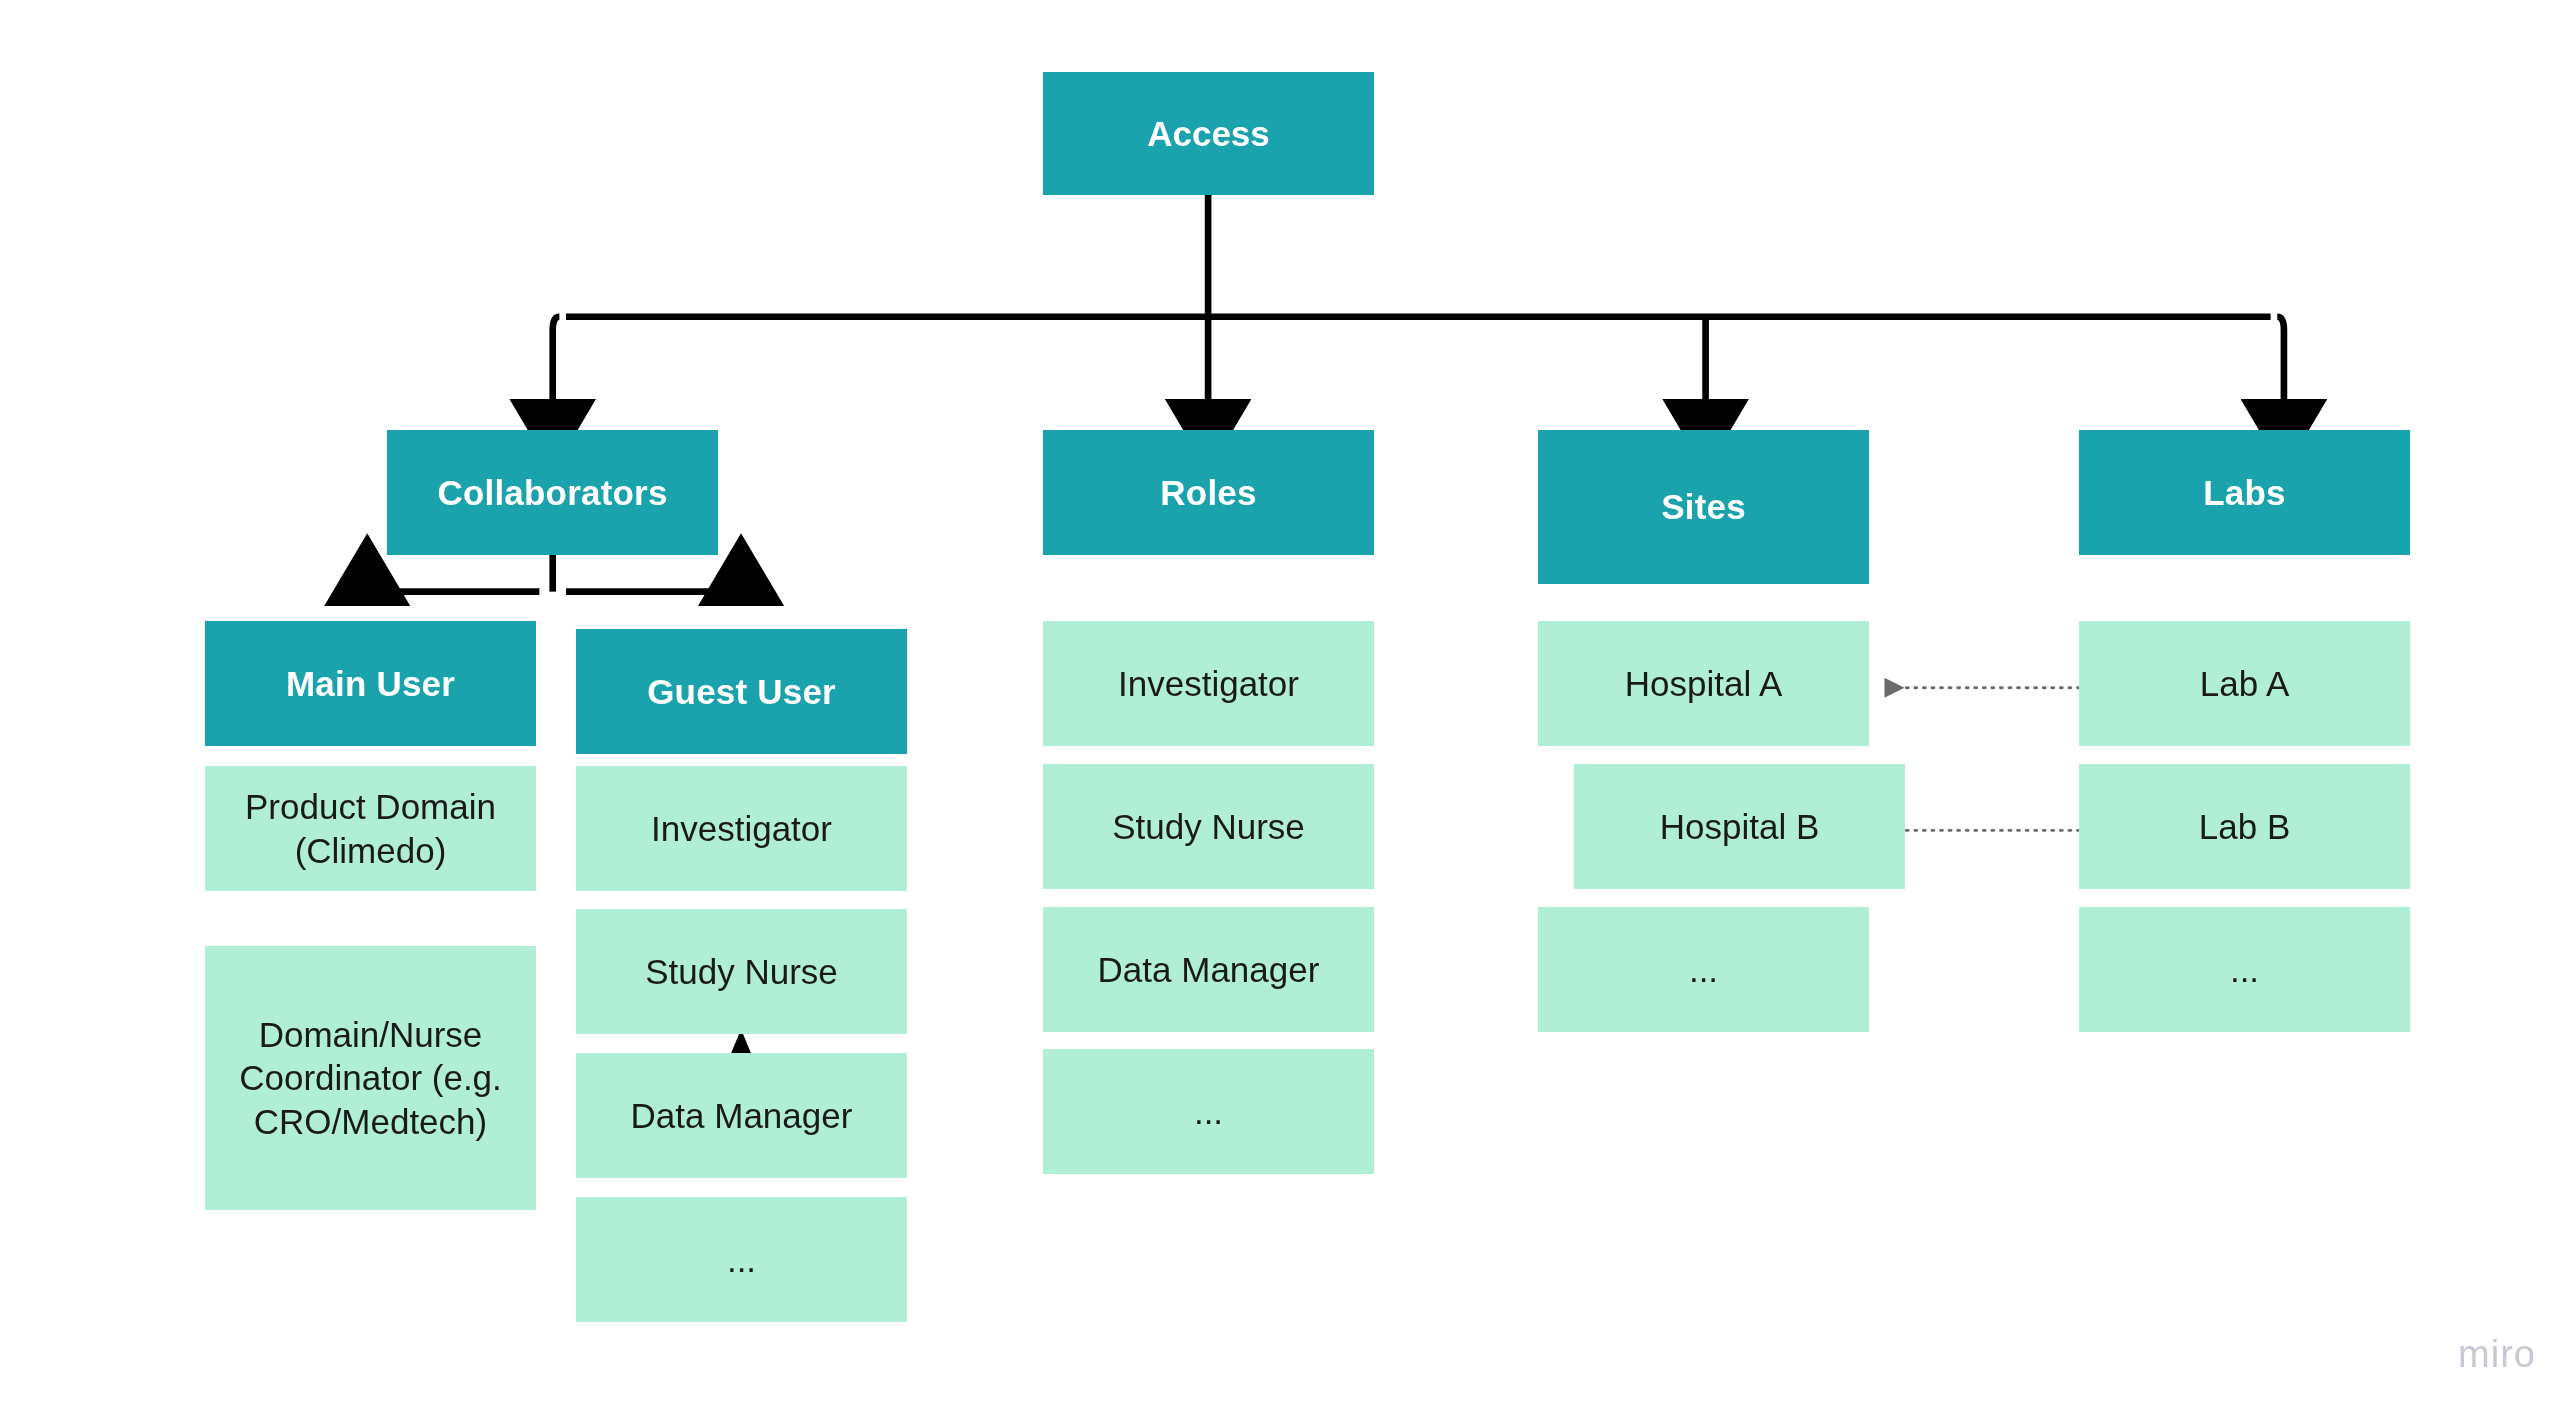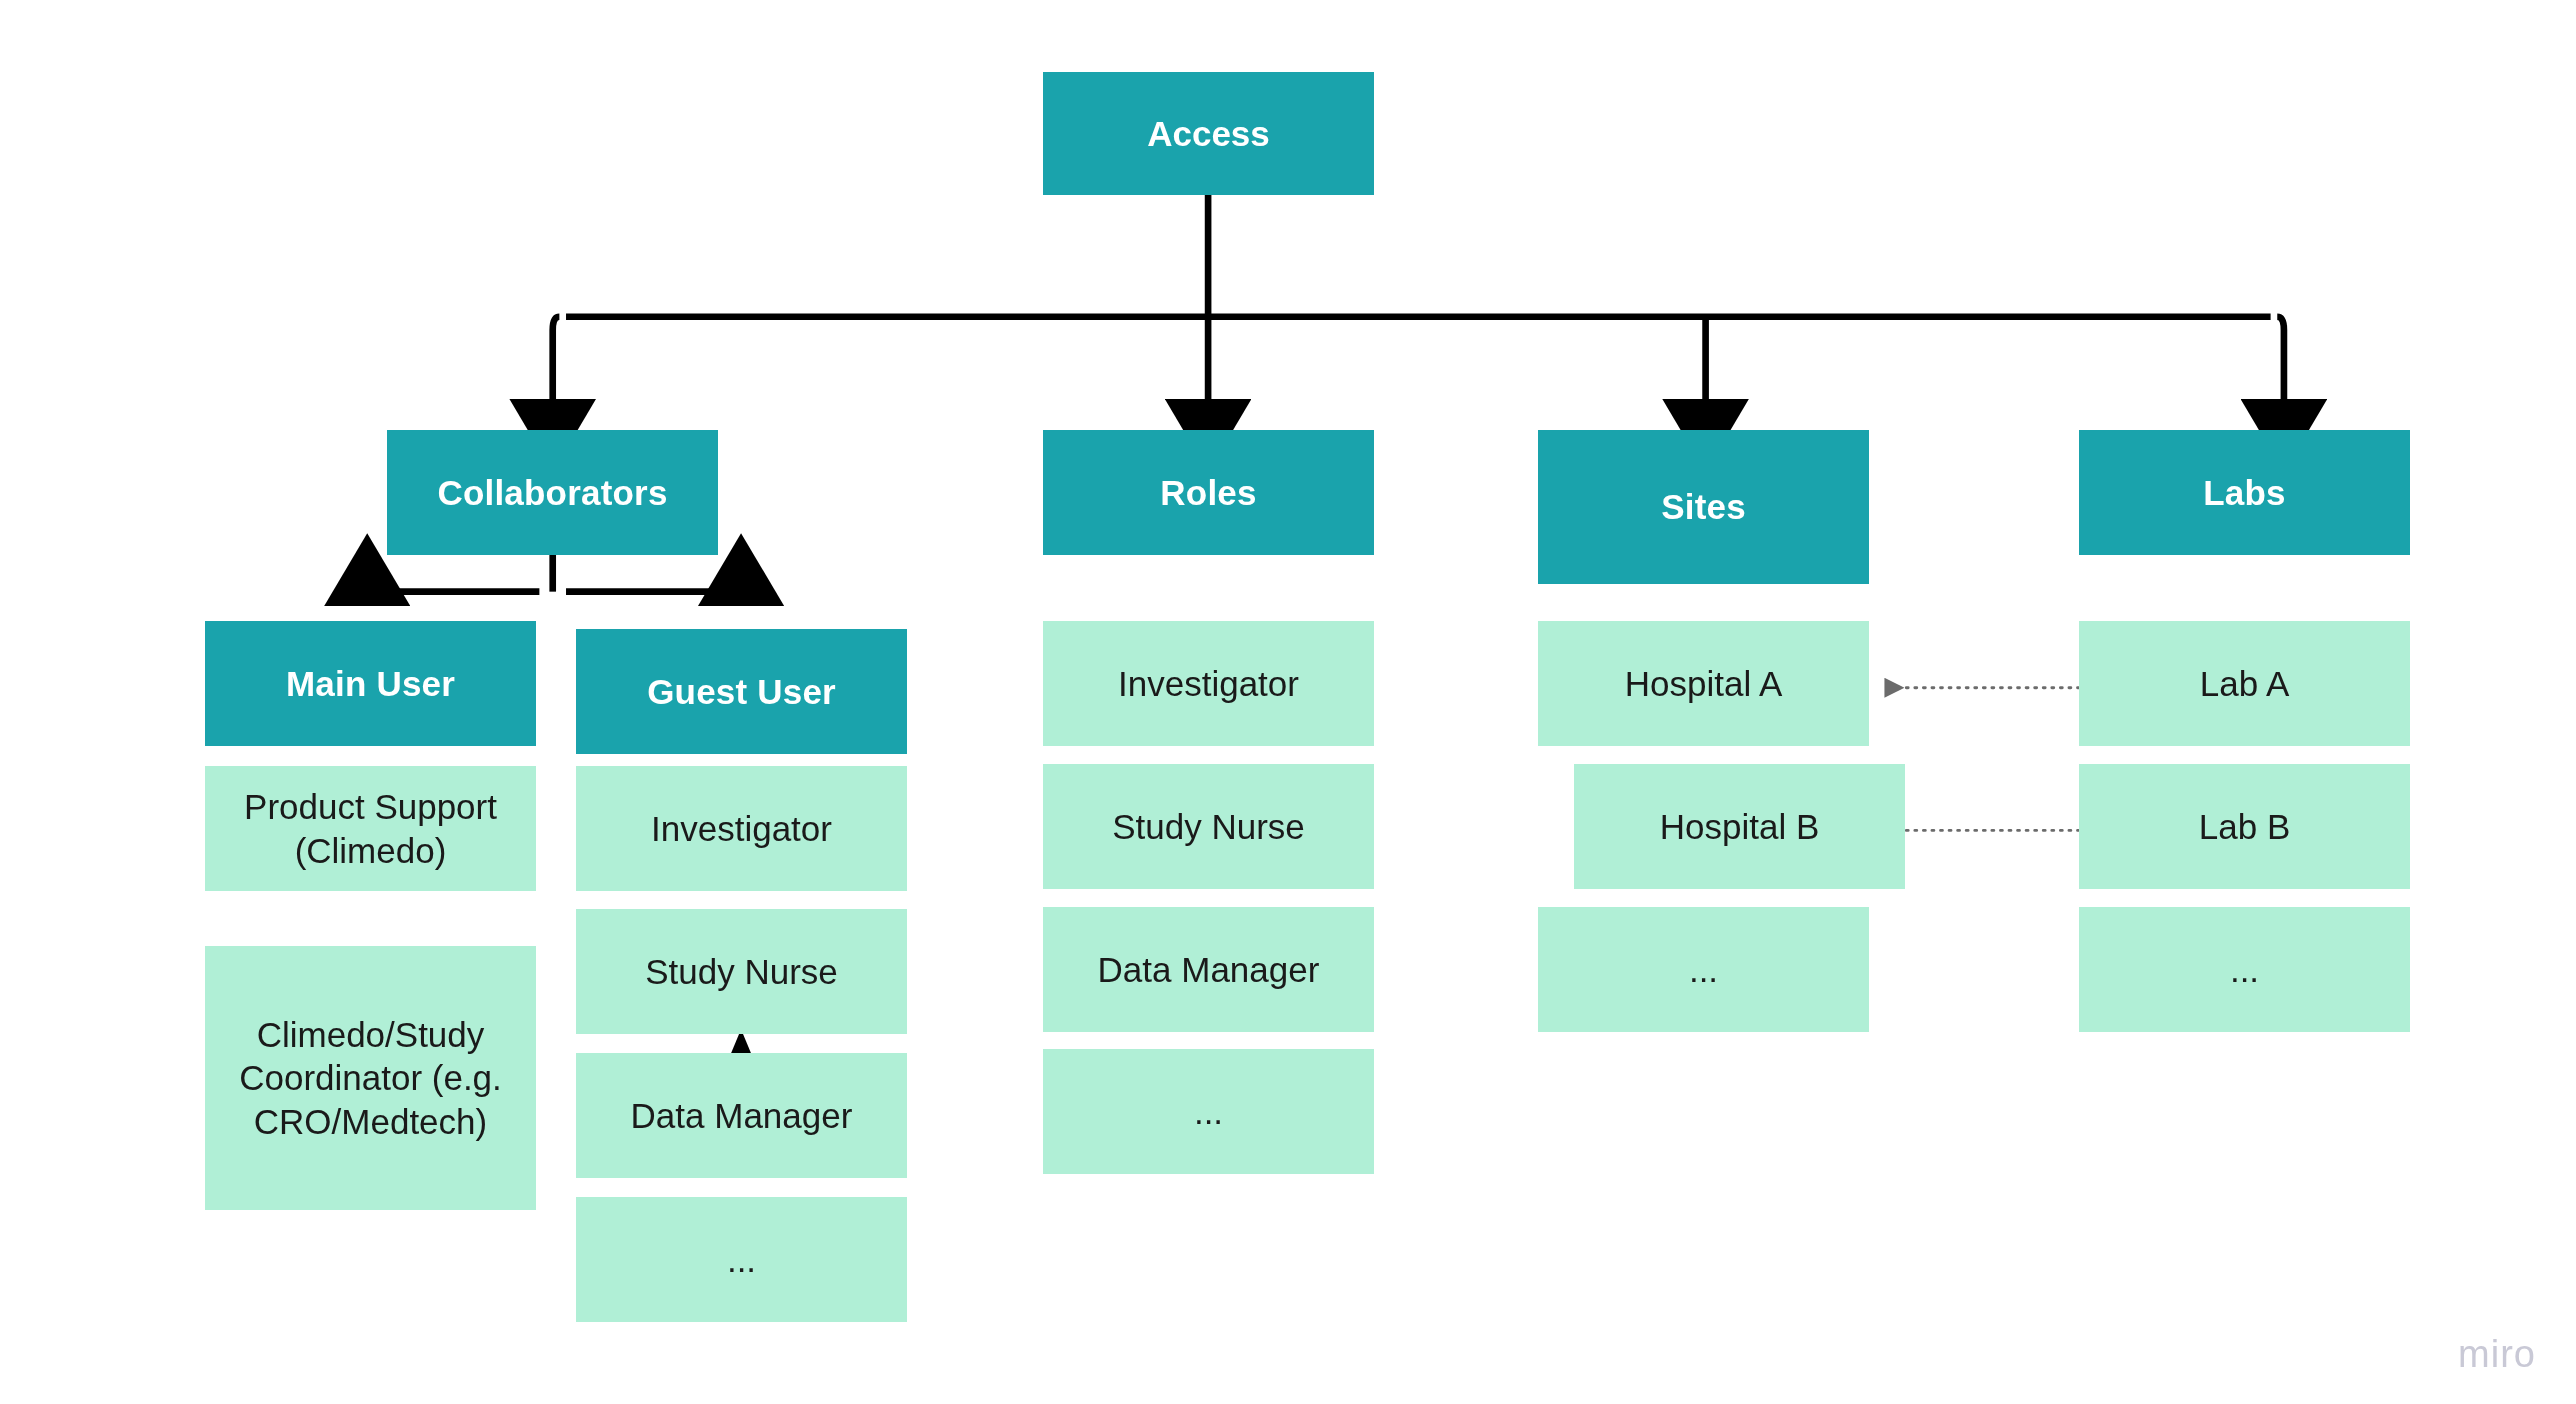--- a/index.html
+++ b/index.html
@@ -151,24 +151,24 @@
   </div>
 
   <div class="node node-header" style="left:2079px; top:430px; width:331px; height:125px;">
     <span class="label">Labs</span>
   </div>
 
   <div class="node node-header" style="left:205px; top:621px; width:331px; height:125px;">
     <span class="label">Main User</span>
   </div>
   <div class="node node-leaf" style="left:205px; top:766px; width:331px; height:125px;">
-    <span class="label">Product Support (Climedo)</span>
+    <span class="label">Product Domain (Climedo)</span>
   </div>
   <div class="node node-leaf" style="left:205px; top:946px; width:331px; height:264px;">
-    <span class="label">Climedo/Study Coordinator (e.g. CRO/Medtech)</span>
+    <span class="label">Domain/Nurse Coordinator (e.g. CRO/Medtech)</span>
   </div>
 
   <div class="node node-header" style="left:576px; top:621px; width:331px; height:125px;margin-top:8px;">
     <span class="label">Guest User</span>
   </div>
   <div class="node node-leaf" style="left:576px; top:766px; width:331px; height:125px;">
     <span class="label">Investigator</span>
   </div>
   <div class="node node-leaf" style="left:576px; top:909px; width:331px; height:125px;">
     <span class="label">Study Nurse</span>

